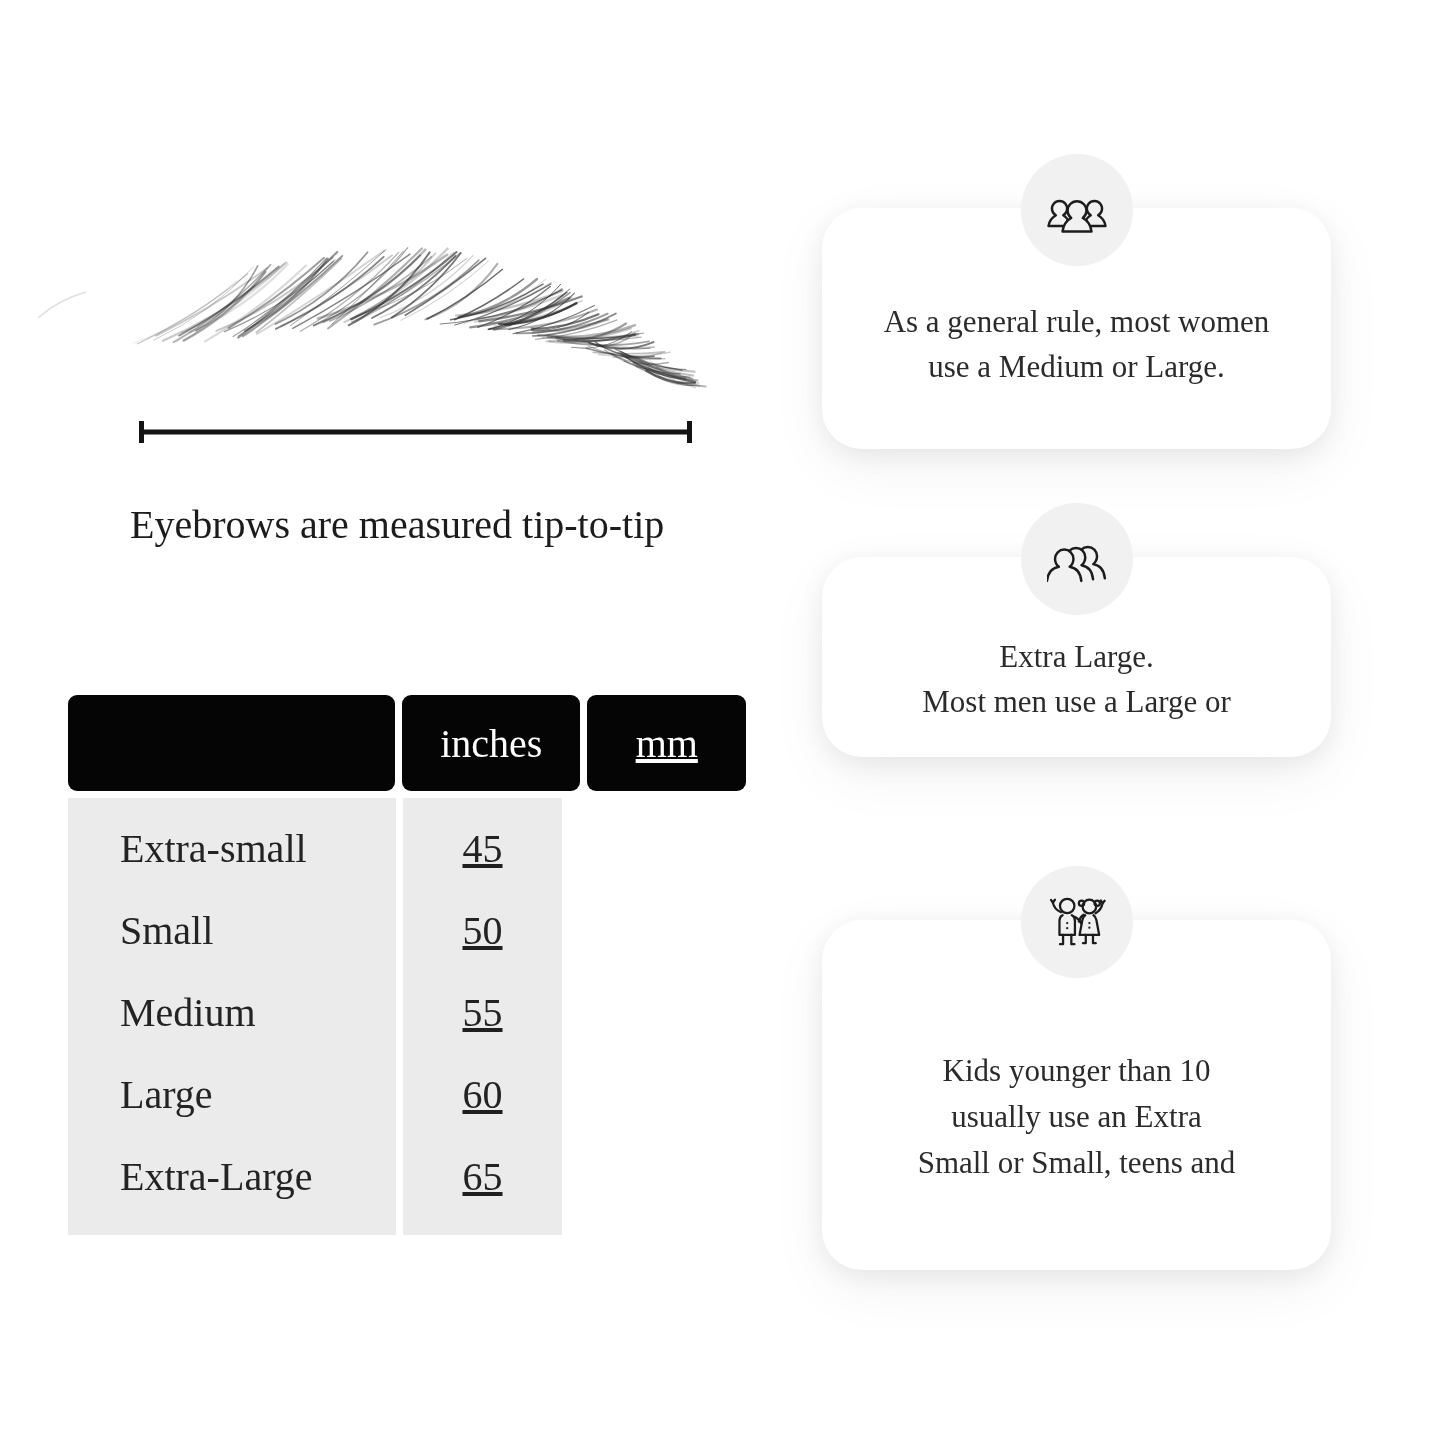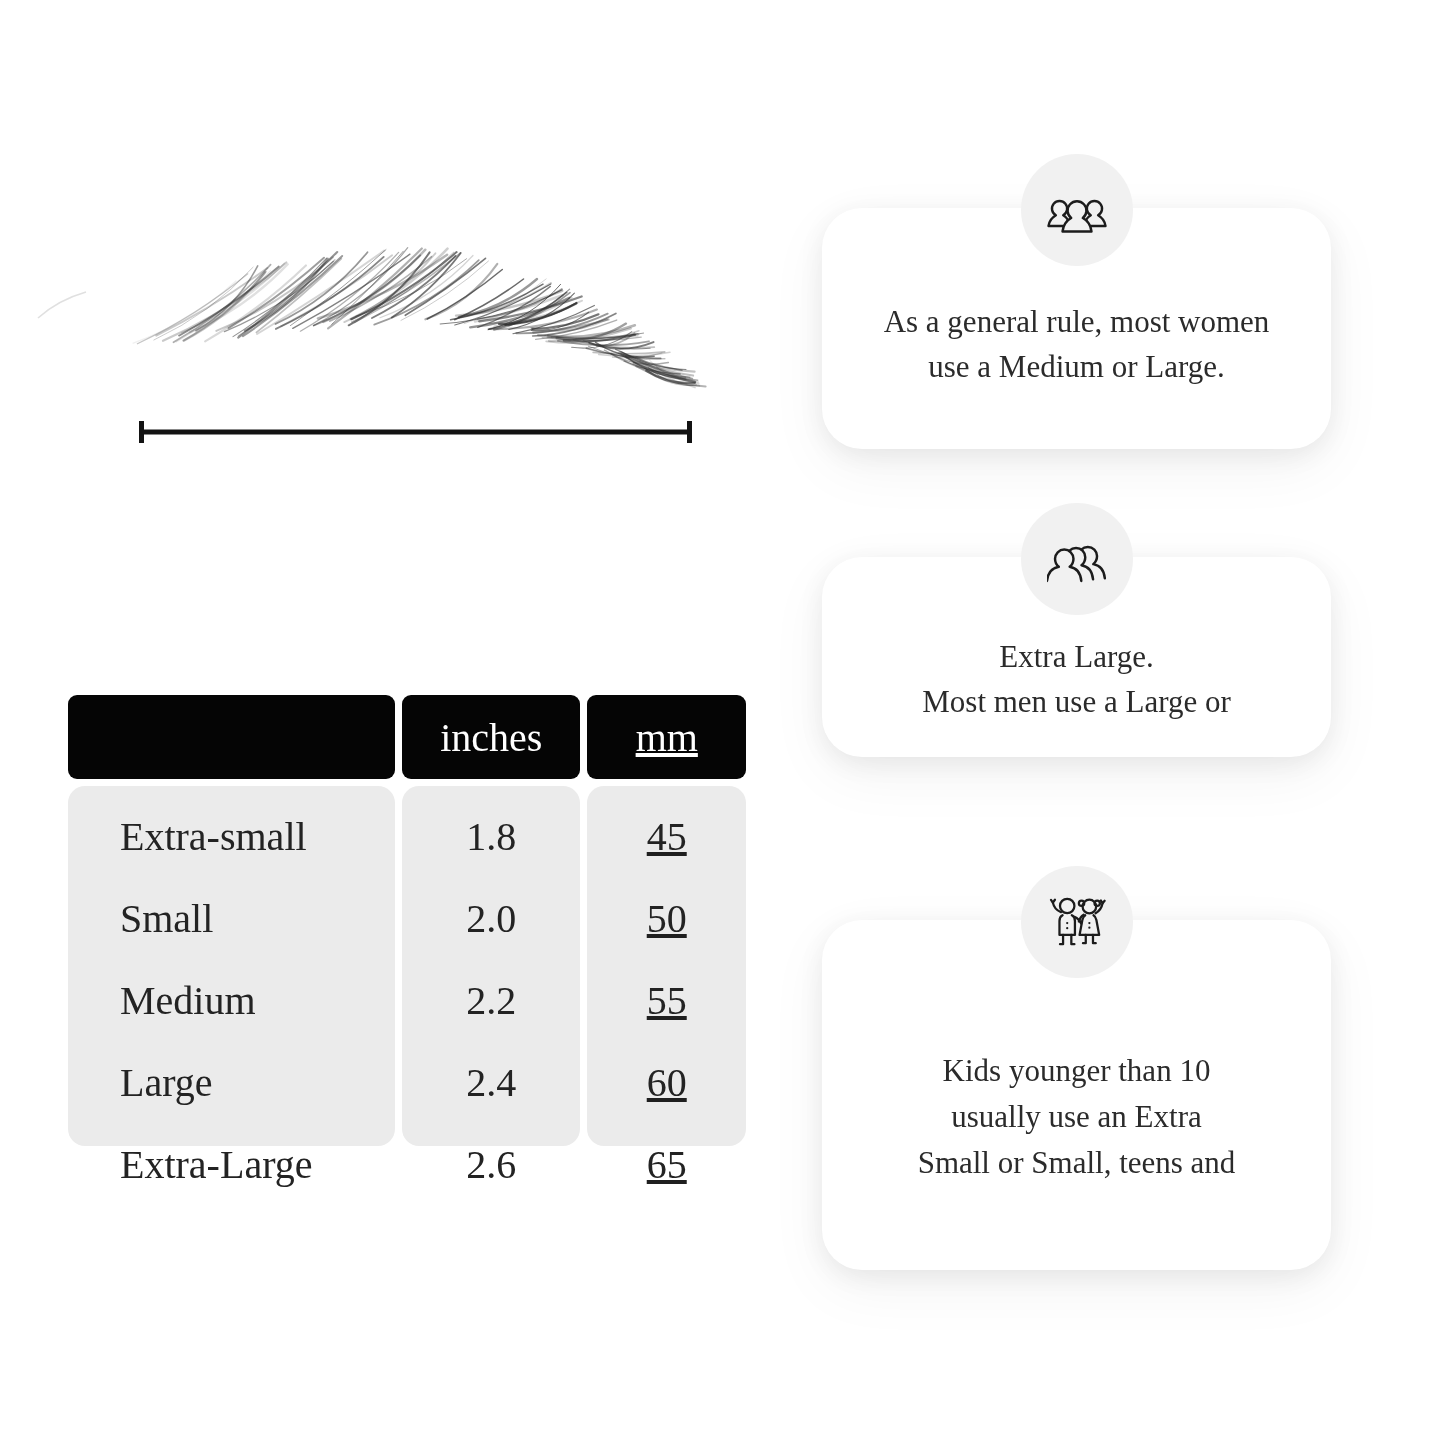--- a/index.html
+++ b/index.html
@@ -7,25 +7,25 @@
     position:relative;width:1445px;height:1445px;background:#ffffff;overflow:hidden;
     font-family:"Liberation Serif","DejaVu Serif",serif;color:#1f1f1f;
   }
   #brow-svg{position:absolute;left:0;top:0;}
 
   .caption{position:absolute;left:130px;top:501px;font-size:40px;line-height:48px;color:#1c1c1c;white-space:nowrap;}
   .caption span{display:block;}
 
   .size-table{position:absolute;left:68px;top:695px;width:678px;}
   .thead{display:flex;gap:7px;}
-  .th{height:84px;background:#050505;border-radius:9px;color:#ffffff;
+  .th{height:96px;background:#050505;border-radius:9px;color:#ffffff;
       display:flex;align-items:center;justify-content:center;font-size:40px;}
   .w1{width:328px;}.w2{width:179px;}.w3{width:159px;text-decoration:underline;}
   .tbody{display:flex;gap:7px;margin-top:7px;}
-  .tcol{background:#ebebeb;border-radius:17px;height:360px;padding-top:9px;box-sizing:border-box;}
+  .tcol{background:#ebebeb;border-radius:1px;height:437px;padding-top:9px;box-sizing:border-box;}
   .cell{height:82px;display:flex;align-items:center;font-size:40px;color:#232323;}
   .col-size .cell{padding-left:52px;}
   .col-num .cell{justify-content:center;}
 
   .card{
     position:absolute;left:822px;width:509px;background:#ffffff;border-radius:40px;
     box-shadow:0 6px 26px rgba(0,0,0,0.07),0 18px 60px rgba(0,0,0,0.05);
     display:flex;flex-direction:column;align-items:center;justify-content:center;
     box-sizing:border-box;
   }
@@ -175,42 +175,36 @@
         <path d="M 38 318 Q 58 300 86 292" stroke="#555" stroke-width="1.6" opacity="0.18" fill="none"></path>
       </g>
     <g>
       <line x1="141" y1="432" x2="690" y2="432" stroke="#131313" stroke-width="5"></line>
       <line x1="141.5" y1="421" x2="141.5" y2="443" stroke="#131313" stroke-width="5"></line>
       <line x1="689.5" y1="421" x2="689.5" y2="443" stroke="#131313" stroke-width="5"></line>
     </g>
   </svg>
 
   <div class="caption">
+    <span>Eyebrows are measured tip-to-tip</span>
   </div>
 
   <div class="size-table">
     <div class="thead">
       <div class="th w1"></div>
       <div class="th w2">inches</div>
       <div class="th w3">mm</div>
     </div>
     <div class="tbody">
       <div class="tcol col-size w1">
         <div class="cell">Extra-small</div>
         <div class="cell">Small</div>
         <div class="cell">Medium</div>
         <div class="cell">Large</div>
         <div class="cell">Extra-Large</div>
-      </div>
-      <div class="tcol col-num w2">
-        <div class="cell">1.8</div>
-        <div class="cell">2.0</div>
-        <div class="cell">2.2</div>
-        <div class="cell">2.4</div>
-        <div class="cell">2.6</div>
       </div>
       <div class="tcol col-num w3">
         <div class="cell">45</div>
         <div class="cell">50</div>
         <div class="cell">55</div>
         <div class="cell">60</div>
         <div class="cell">65</div>
       </div>
     </div>
   </div>

